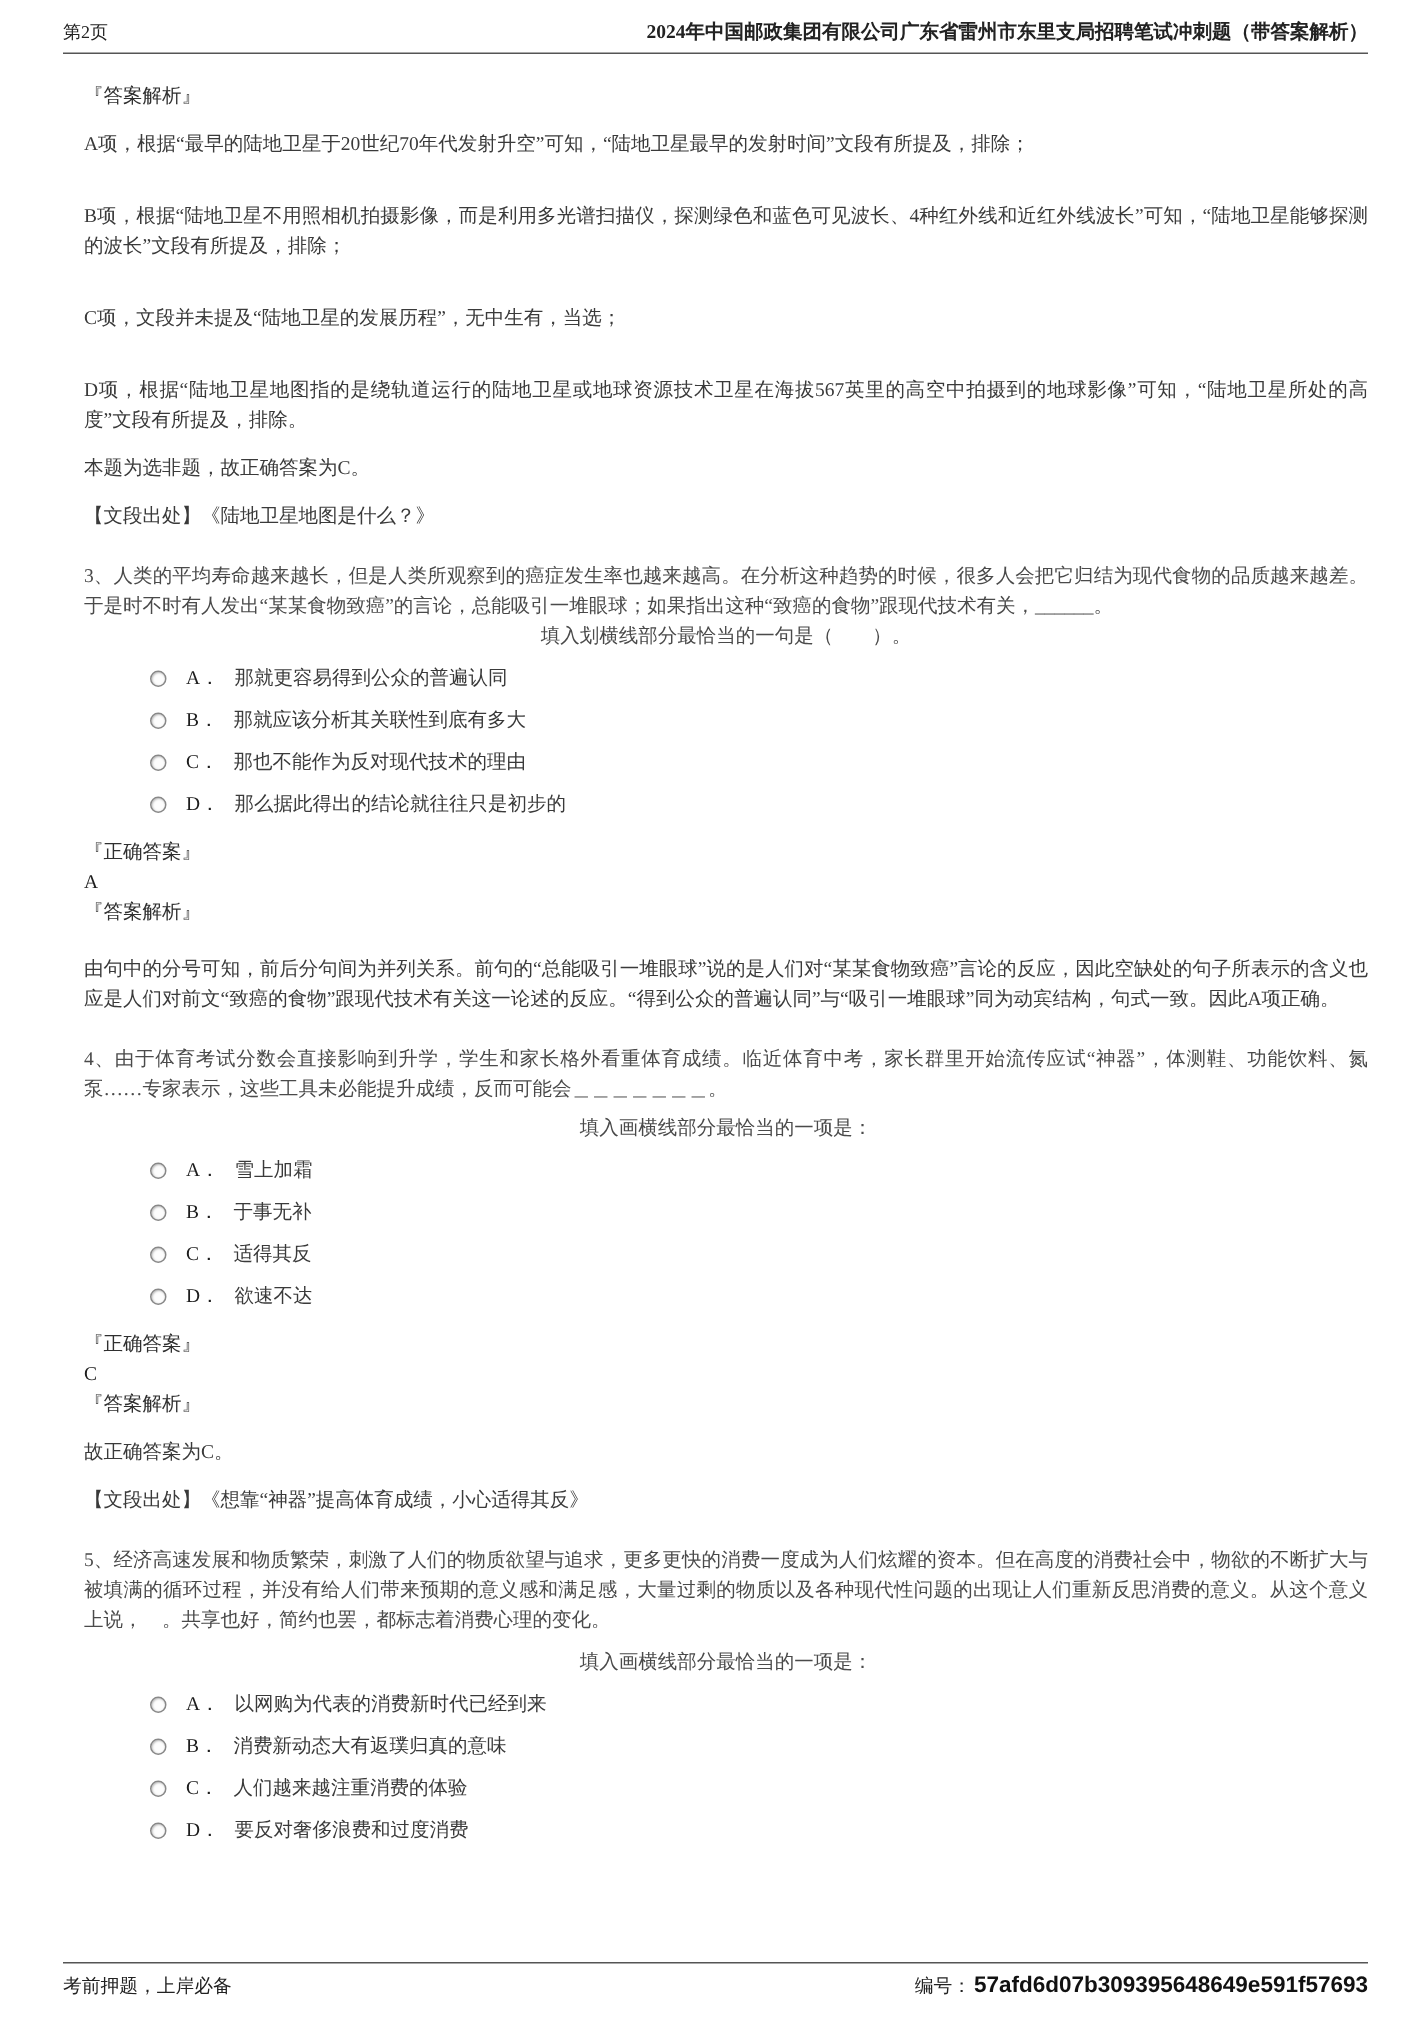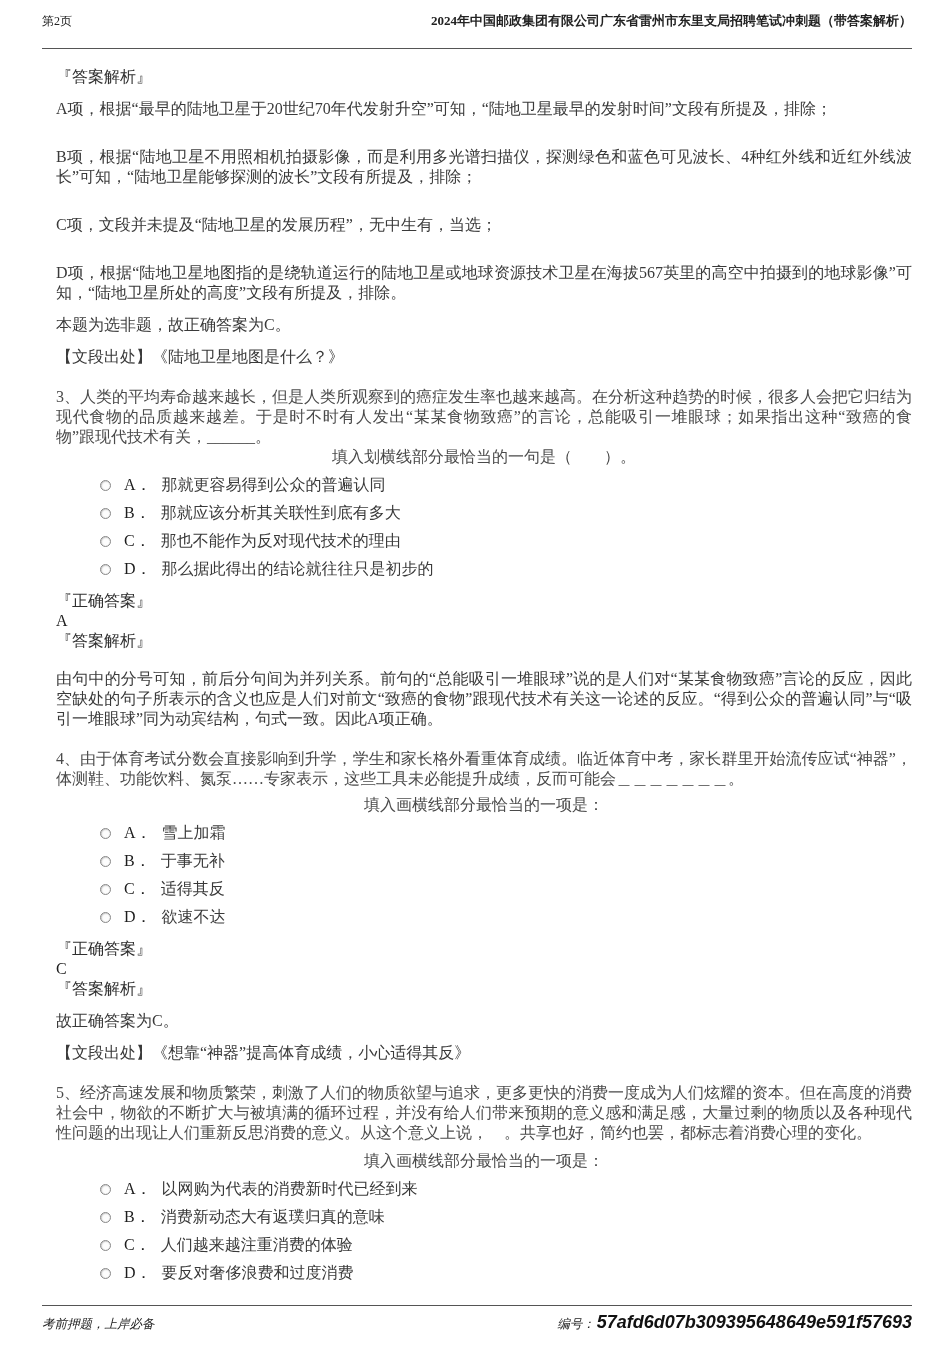--- a/index.html
+++ b/index.html
@@ -9,28 +9,28 @@
     background:#ffffff;
     font-family:"Liberation Serif","DejaVu Serif",serif;
     color:#333333;
     overflow:hidden;
   }
   .page { width:950px; height:1345px; position:relative; padding:12px 38px 0 42px; }
 
   
   .header {
     display:flex; justify-content:space-between; align-items:flex-end;
-    border-bottom:1.5px solid #555; padding-bottom:18px;
+    border-bottom:1.5px solid #555; padding-bottom:5px;
     font-size:12.5px; color:#222;
   }
   .header .page-num { font-size:12px; }
   .header .title { font-weight:bold; font-size:13px; }
 
   
-  .content { padding:18px 0 0 14px; font-size:16px; line-height:20px; }
+  .content { padding:18px 0 0 14px; font-size:13px; line-height:20px; }
   .label { color:#2f2f2f; }
   .para { margin-top:28px; color:#3a3a3a; text-align:justify; }
   .para.first { margin-top:12px; }
   .conclusion { margin-top:12px; color:#3a3a3a; }
   .source { margin-top:12px; color:#3a3a3a; }
 
   .q-stem { margin-top:20px; color:#4a4a4a; text-align:justify; }
   .q-prompt { color:#4a4a4a;text-align:center; }
   .q-prompt.gap { margin-top:6px; }
   .q-prompt.gap2 { margin-top:8px; }
@@ -48,26 +48,26 @@
 
   .answer-block { margin-top:12px; }
   .answer-value { color:#1d1d1d; }
   .analysis-para { margin-top:18px; color:#3a3a3a; text-align:justify; }
 
   
   .footer {
     position:absolute; left:42px; right:38px; bottom:12px;
     border-top:1.5px solid #555; padding-top:6px;
     display:flex; justify-content:space-between; align-items:baseline;
-    font-size:12.5px; color:#222;font-style:italic;
+    font-size:12.5px; color:#222;
   }
   .footer .code-wrap { display:flex; align-items:baseline; }
   .footer .code {
     font-family:"Liberation Sans","DejaVu Sans",sans-serif;
-    font-weight:bold; font-size:18px; color:#111; margin-left:2px;
+    font-weight:bold; font-size:15px; color:#111; margin-left:2px;
   }
 </style>
 </head>
 <body>
 
 <div class="page">
 
   <div class="header">
     <span class="page-num">第2页</span>
     <span class="title">2024年中国邮政集团有限公司广东省雷州市东里支局招聘笔试冲刺题（带答案解析）</span>

